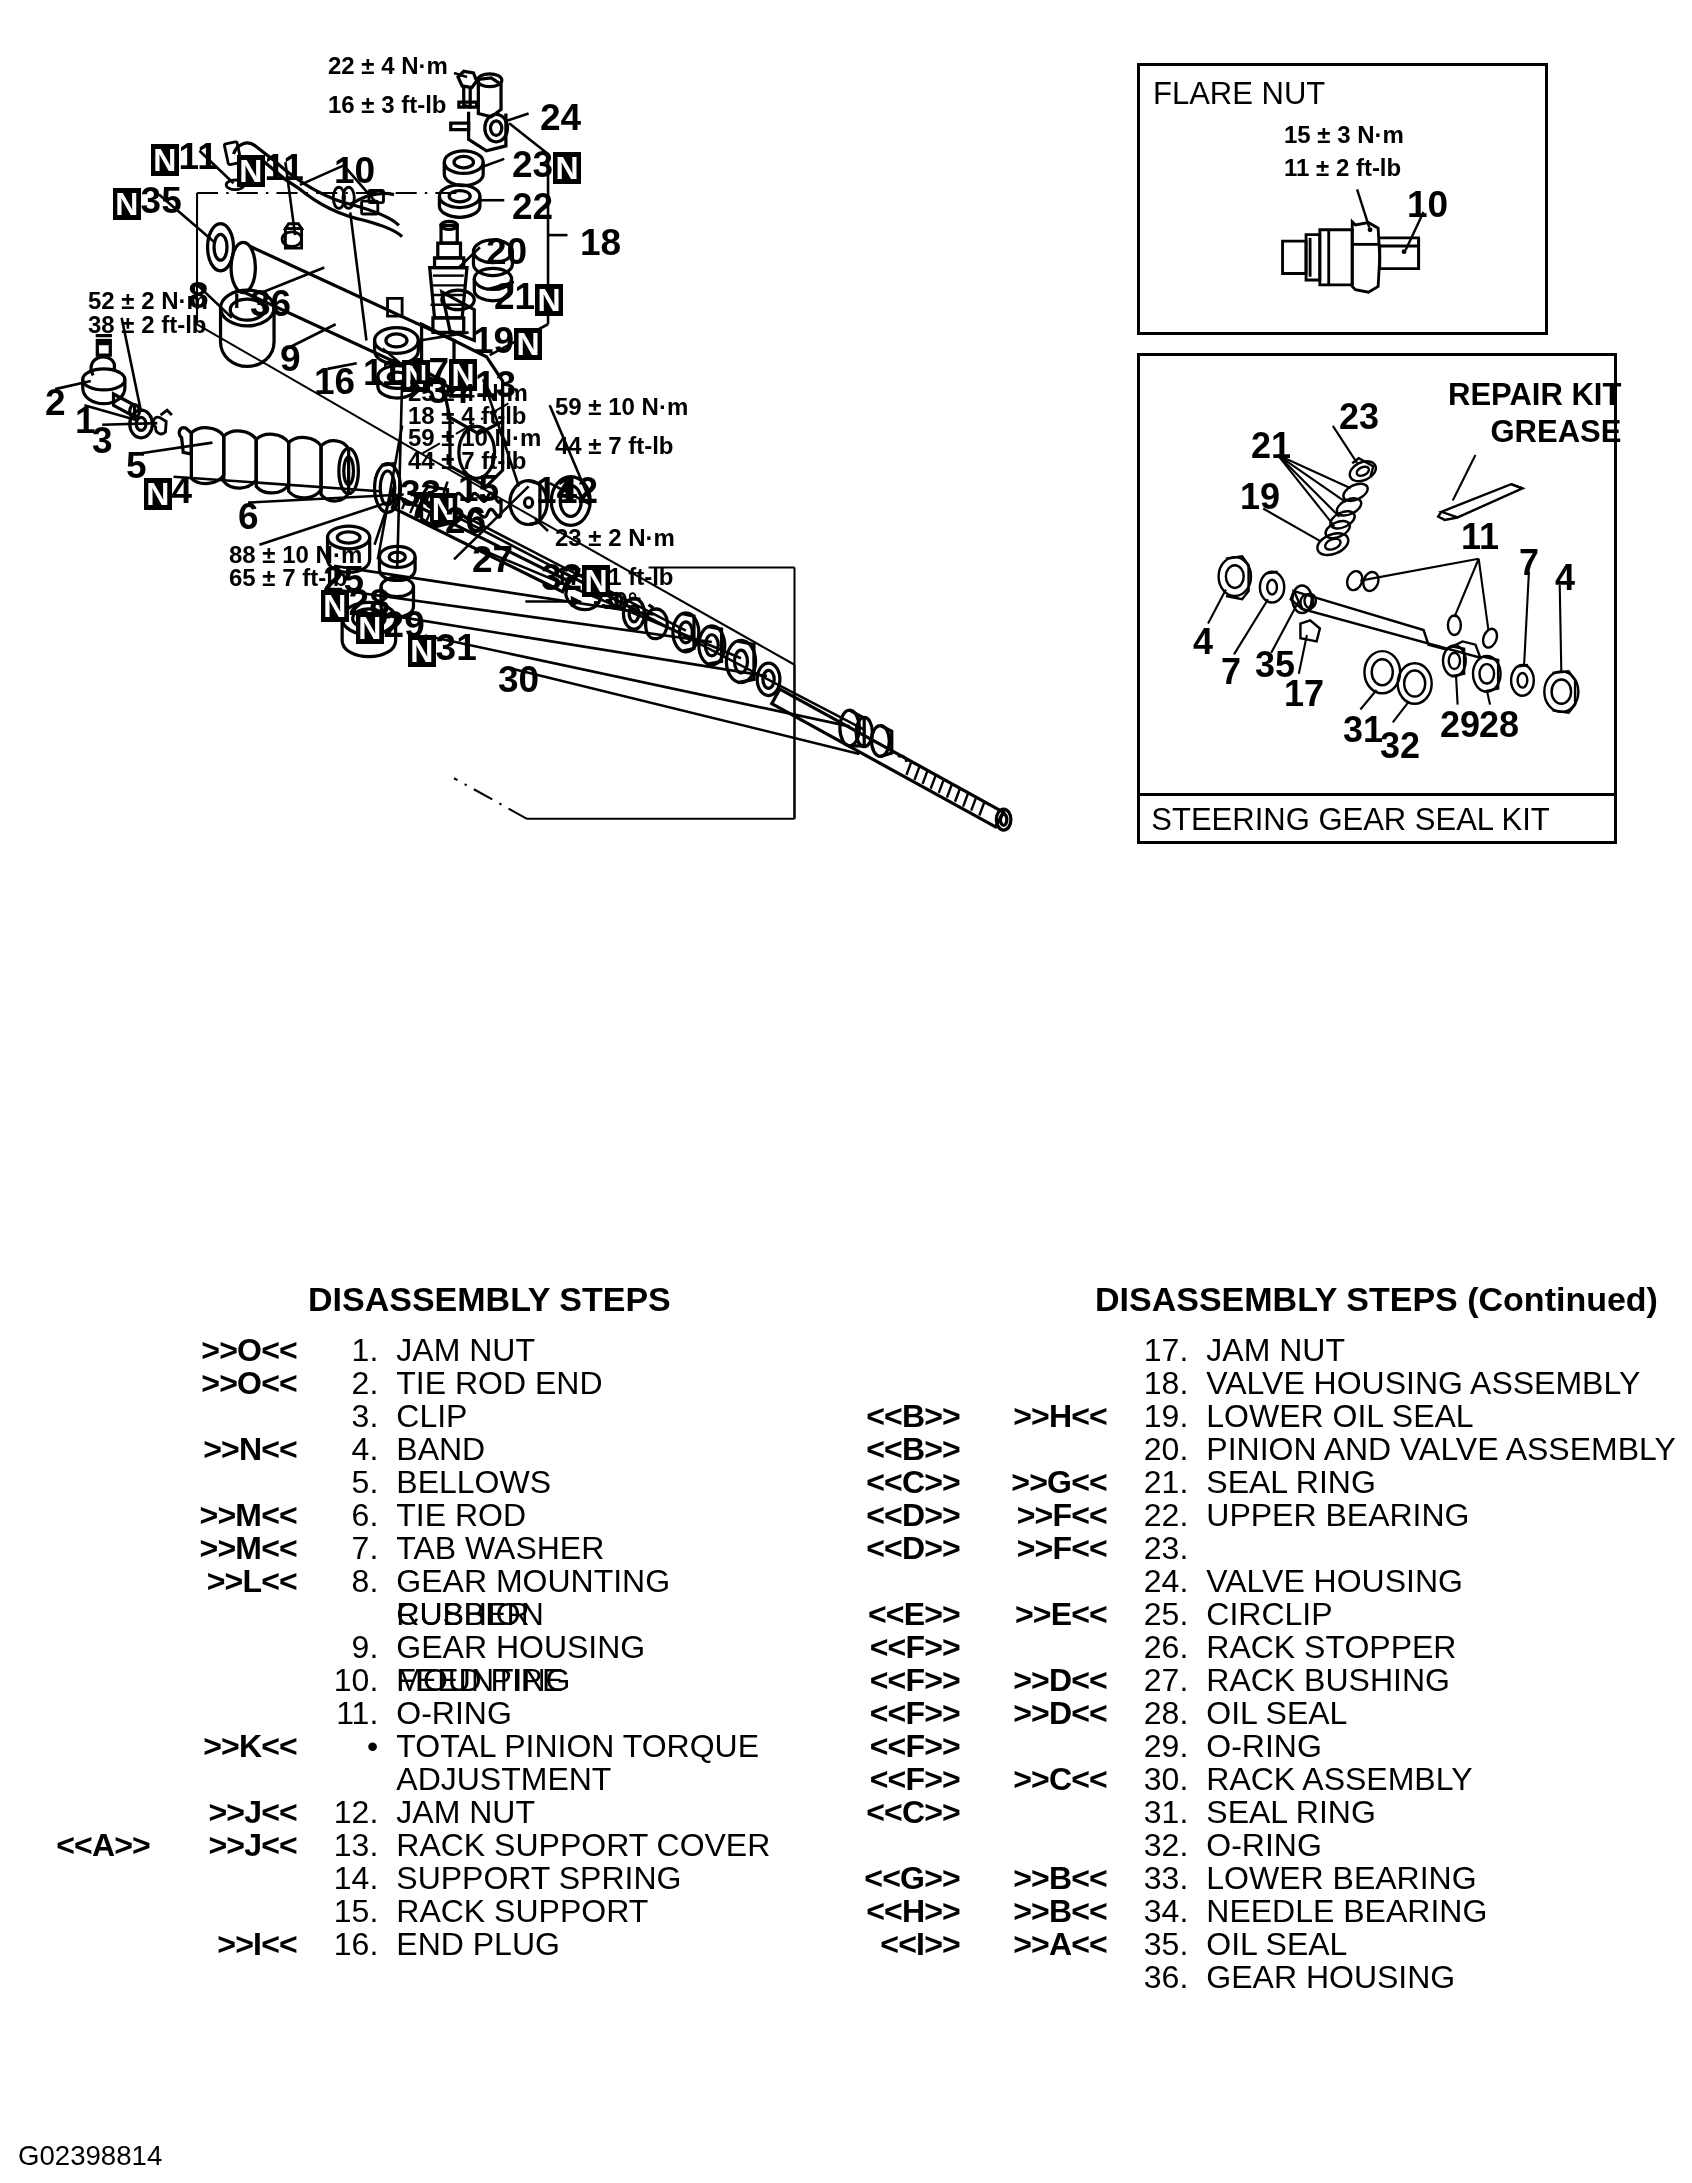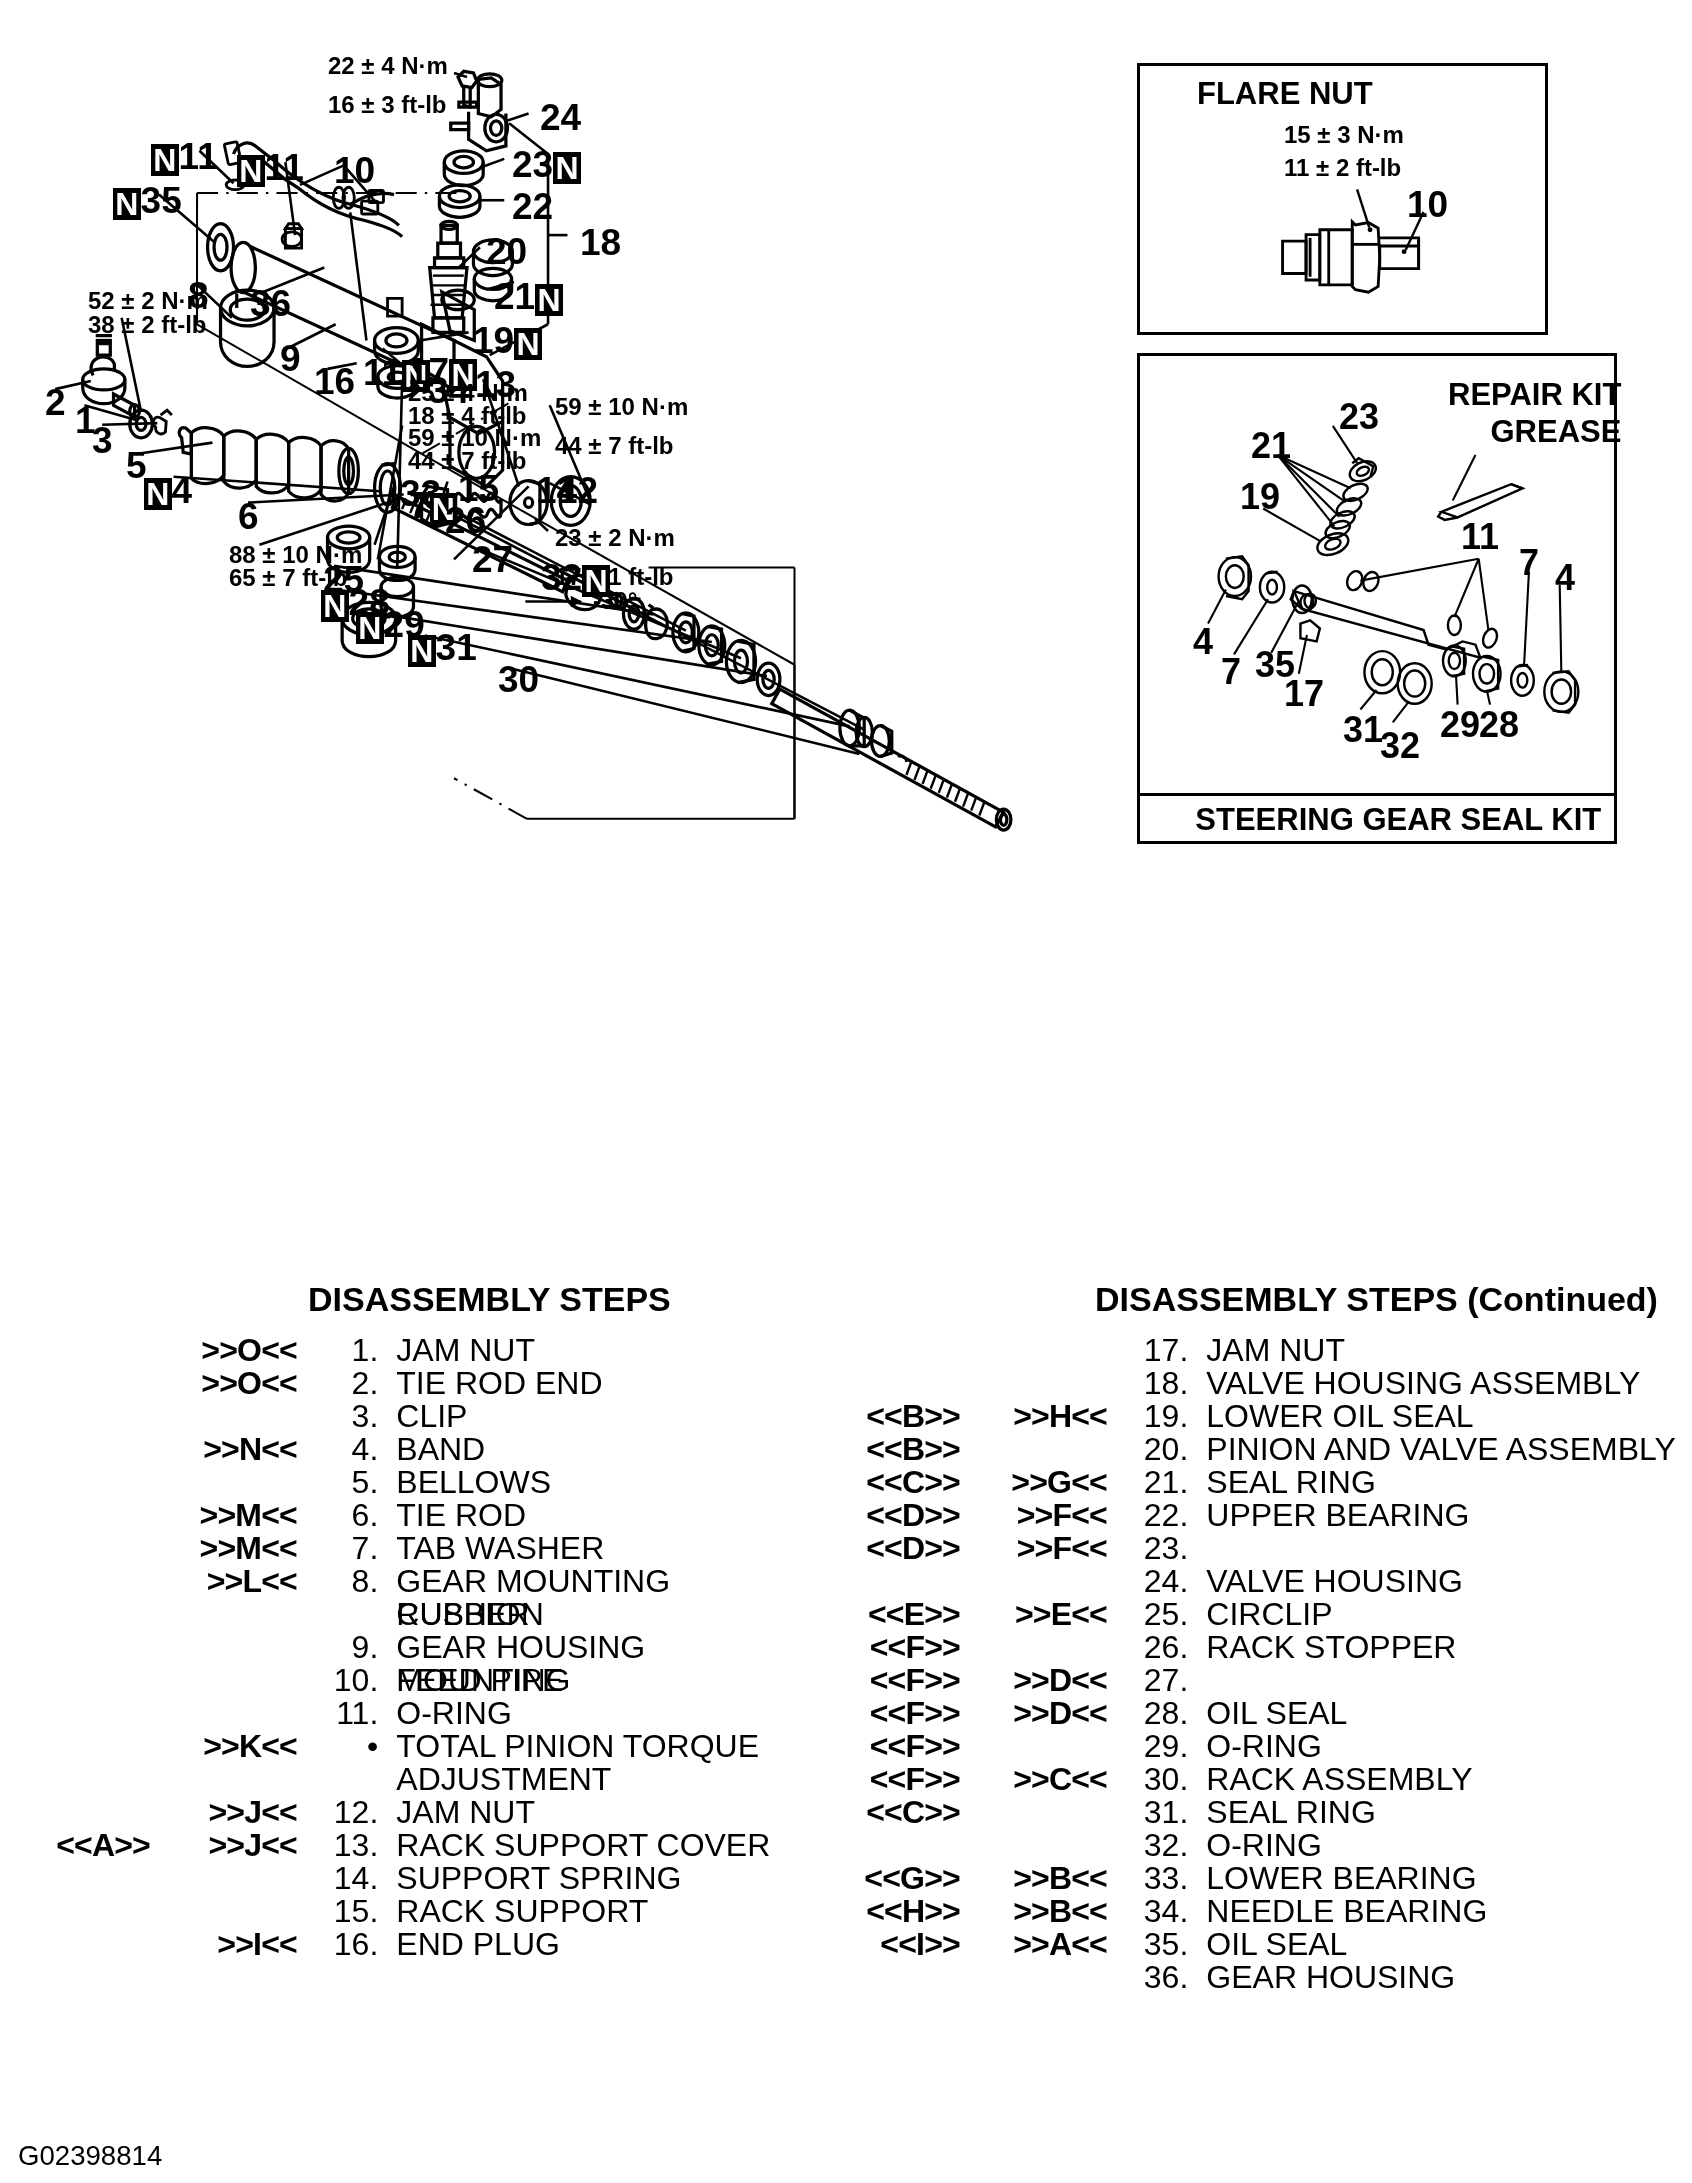--- a/index.html
+++ b/index.html
@@ -13,21 +13,21 @@
   .boxlabel{font-size:31px;font-weight:bold;}
 
   
   .nmark{display:inline-block;background:#000;color:#fff;
          font-weight:bold;font-size:32px;line-height:32px;
          width:27.6px;height:32px;text-align:center;vertical-align:-2.4px;
          font-family:"Liberation Sans",sans-serif;}
 
   
   .box{position:absolute;border:3.2px solid #000;background:#fff;}
-  .box-title{position:absolute;font-size:31px;font-weight:bold;margin-left:44px;}
+  .box-title{position:absolute;font-size:31px;font-weight:normal;}
 
   
   .lists{position:absolute;left:0;top:1280px;width:1693px;}
   .listcol{position:absolute;font-size:32px;font-weight:bold;}
   .lcol-left{left:0px;width:810px;}
   .lcol-right{left:810px;width:883px;}
   .listhead{font-size:34px;font-weight:bold;margin-bottom:14.6px;}
   .lrow{display:flex;align-items:flex-start;height:33px;line-height:33px;}
   .c-mark1{width:150px;text-align:right;padding-right:13px;font-weight:bold;flex:none;letter-spacing:-0.8px;}
   .c-mark2{width:134px;text-align:right;padding-right:11.3px;font-weight:bold;flex:none;letter-spacing:-0.8px;}
@@ -840,20 +840,21 @@
           <div class="lrow">
             <span class="c-mark1">&lt;&lt;F&gt;&gt;</span>
             <span class="c-mark2"></span>
             <span class="c-no">26.</span>
             <span class="c-txt">RACK STOPPER</span>
           </div>
           <div class="lrow">
             <span class="c-mark1">&lt;&lt;F&gt;&gt;</span>
             <span class="c-mark2">&gt;&gt;D&lt;&lt;</span>
             <span class="c-no">27.</span>
+            <span class="c-txt">RACK BUSHING</span>
           </div>
           <div class="lrow">
             <span class="c-mark1">&lt;&lt;F&gt;&gt;</span>
             <span class="c-mark2">&gt;&gt;D&lt;&lt;</span>
             <span class="c-no">28.</span>
             <span class="c-txt">OIL SEAL</span>
           </div>
           <div class="lrow">
             <span class="c-mark1">&lt;&lt;F&gt;&gt;</span>
             <span class="c-mark2"></span>

